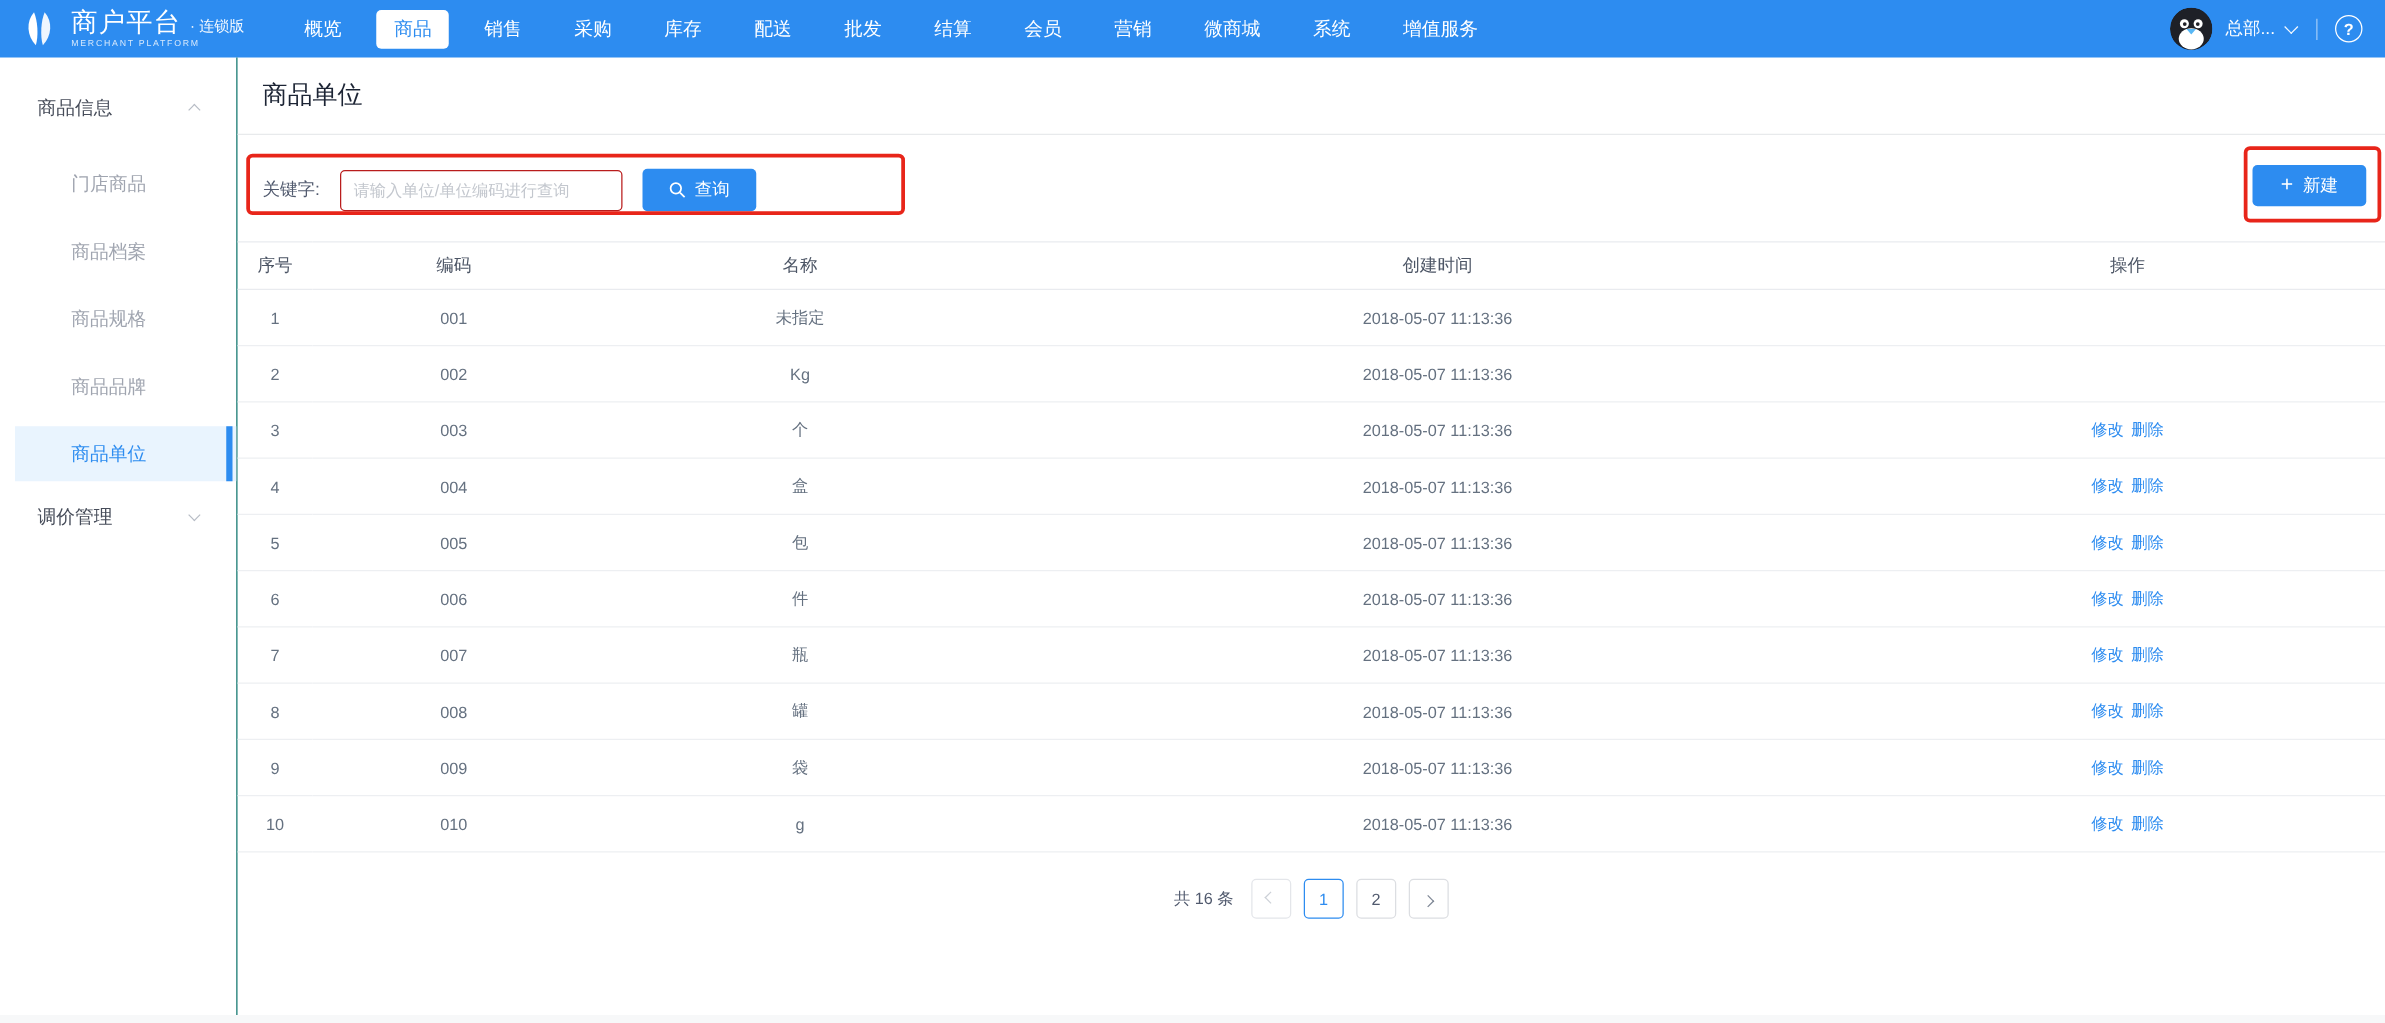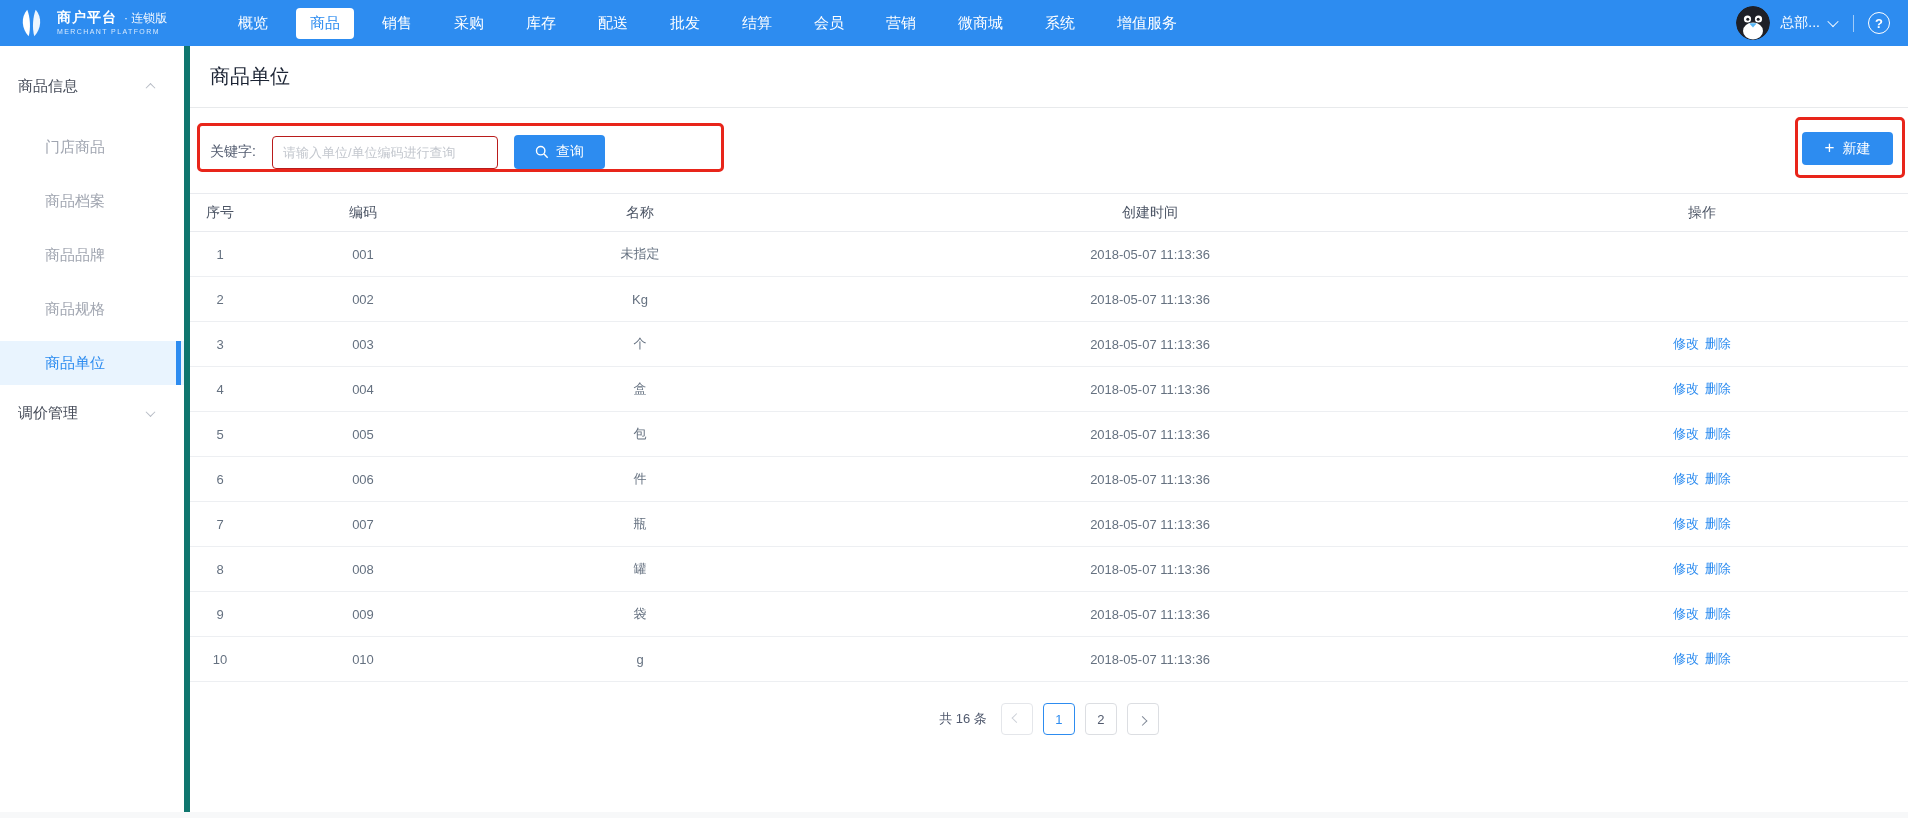--- a/index.html
+++ b/index.html
@@ -8,41 +8,41 @@
     width:1908px; height:818px; position:relative; overflow:hidden;
     background:#fff; font-family:"Liberation Sans","DejaVu Sans",sans-serif;
     color:#515a6e;
   }
   
   .topbar { height:46px; background:#2d8cf0; display:flex; align-items:center; color:#fff; }
   .brand { display:flex; align-items:center; margin-left:14px; min-width:176px; }
   .logo-icon { width:34px; height:34px; margin-right:9px; flex:0 0 auto; }
   .brand-text { display:flex; flex-direction:column; line-height:1.1; }
   .brand-line1 { display:flex; align-items:baseline; }
-  .brand-name { font-size:14px; font-weight:bold; letter-spacing:1px; }
+  .brand-name { font-size:21px; font-weight:normal; letter-spacing:1px; }
   .brand-edition { font-size:12px; margin-left:7px; opacity:.95; }
   .brand-sub { font-size:7px; letter-spacing:1.4px; opacity:.8; margin-top:2px; }
   .nav { display:flex; align-items:center; margin-left:34px; gap:14px; }
   .nav-item { padding:6px 14px; font-size:15px; border-radius:4px; cursor:pointer; white-space:nowrap; }
   .nav-item.active { background:#fff; color:#2d8cf0; }
   .topbar-right { margin-left:auto; display:flex; align-items:center; margin-right:18px; }
   .avatar { width:34px; height:34px; border-radius:50%; overflow:hidden; flex:0 0 auto; }
   .user-name { font-size:14px; margin-left:10px; }
   .chev { display:inline-block; width:8px; height:8px;
           border-right:1.6px solid currentColor; border-bottom:1.6px solid currentColor; }
   .chev.down { transform:rotate(45deg) translate(-1px,-1px); }
   .chev.up   { transform:rotate(-135deg) translate(-1px,-1px); }
   .user-chev { margin-left:9px; color:#fff; opacity:.95; }
   .tb-divider { width:1px; height:17px; background:rgba(255,255,255,.55); margin:0 14px 0 16px; }
   .help-circle { width:22px; height:22px; border:1.5px solid #fff; border-radius:50%;
                  display:flex; align-items:center; justify-content:center;
                  font-size:13px; font-weight:bold; cursor:pointer; }
   
   .layout { display:flex; height:772px; }
-  .sidebar { width:190px; flex:0 0 190px; border-right:6px solid #0f766e; padding-top:26px; }
+  .sidebar { width:190px; flex:0 0 190px; border-right:1px solid #0f766e; padding-top:26px;padding-left:12px; }
   .side-group-header { height:28px; display:flex; align-items:center; justify-content:space-between;
                        padding:0 30px 0 18px; font-size:15px; color:#464c59; cursor:pointer; }
   .side-group-header .chev { width:7px; height:7px; color:#b7bcc5;
                              border-right-color:#b7bcc5; border-bottom-color:#b7bcc5; }
   .side-items { margin-top:25px; }
   .side-item { height:44px; margin-bottom:10px; display:flex; align-items:center;
                padding-left:45px; font-size:15px; color:#a0a5b0; cursor:pointer; position:relative; }
   .side-item.active { background:#e9f4fe; color:#2d8cf0; }
   .side-item.active::after { content:""; position:absolute; right:3px; top:0; bottom:0;
                              width:5px; background:#2d8cf0; }
@@ -147,22 +147,22 @@
 
   <div class="sidebar">
       <div class="side-group">
         <div class="side-group-header">
           <span>商品信息</span>
           <span class="chev up"></span>
         </div>
         <div class="side-items">
           <div class="side-item">门店商品</div>
           <div class="side-item">商品档案</div>
+          <div class="side-item">商品规格</div>
           <div class="side-item">商品品牌</div>
-          <div class="side-item">商品规格</div>
           <div class="side-item active">商品单位</div>
         </div>
       </div>
       <div class="side-group">
         <div class="side-group-header">
           <span>调价管理</span>
           <span class="chev down"></span>
         </div>
         <div class="side-items"></div>
       </div>

